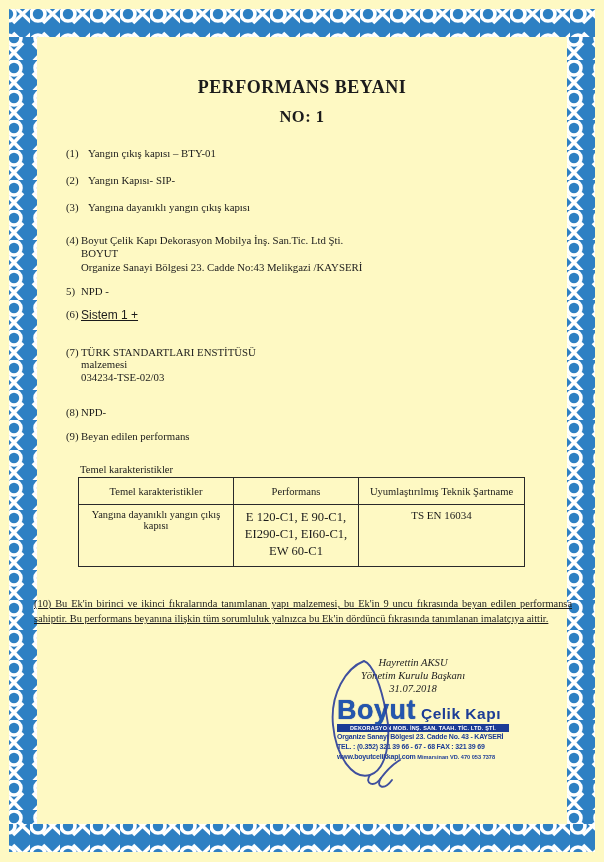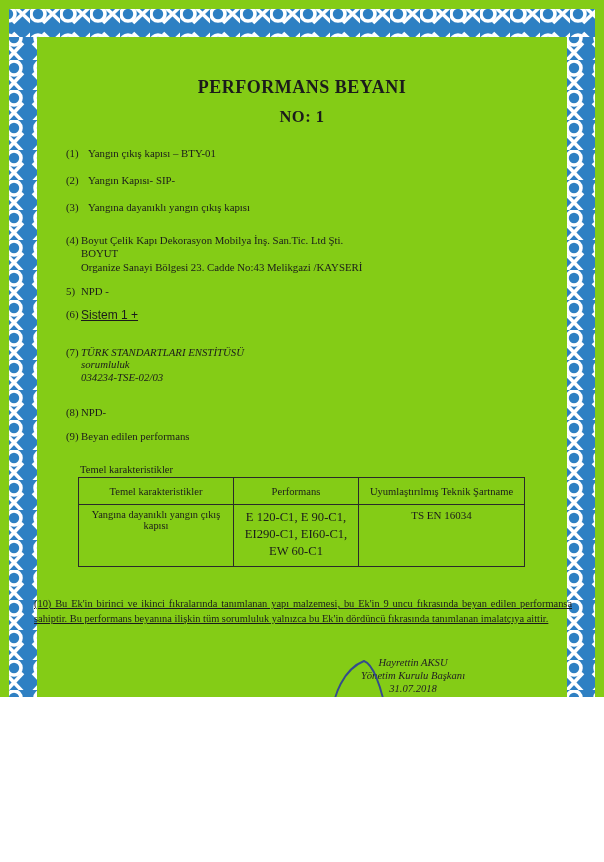--- a/index.html
+++ b/index.html
@@ -1,40 +1,40 @@
 <!DOCTYPE html>
 <html><head>
 <meta charset="utf-8">
 <style>
   html,body{margin:0;padding:0;background:#ffffff;}
   .page{
     position:relative;
-    width:604px;height:697px;
+    width:604px;height:862px;
     margin:0 auto;
-    background:#84cc16;
+    background:#fef9c3;
     font-family:"Liberation Serif", serif;
     color:#1b1b1b;
     overflow:hidden;
   }
   .border-svg{position:absolute;left:0;top:0;}
   .abs{position:absolute;}
   .doc-title{
     left:0;top:77px;width:604px;
     text-align:center;font-weight:bold;font-size:18px;letter-spacing:.5px;
   }
   .doc-number{
     left:0;top:107px;width:604px;
     text-align:center;font-weight:bold;font-size:16.5px;letter-spacing:.5px;
   }
   .item{left:66px;font-size:10.8px;display:flex;align-items:flex-start;}
   .item .num{display:inline-block;flex:none;}
   .num-w{width:22px;}
   .num-n{width:15px;}
   .lines{line-height:13.4px;}
-  .lines7{line-height:12.4px;font-style:italic;}
+  .lines7{line-height:12.4px;}
   .sans{font-family:"Liberation Sans", sans-serif;font-size:12px;text-decoration:underline;}
   .tbl-caption{left:80px;top:464px;font-size:10.6px;}
   table.perf{
     position:absolute;left:78px;top:477px;
     border-collapse:collapse;table-layout:fixed;width:446px;
     font-size:10.6px;
   }
   table.perf th, table.perf td{
     border:1.4px solid #2a2a2a;
     text-align:center;padding:2px 4px;
@@ -133,21 +133,21 @@
   </div>
   <div class="abs item" style="top:308px">
     <span class="num num-n">(6)</span>
     <span class="sans">Sistem 1 +</span>
   </div>
 
   <div class="abs item" style="top:346px">
     <span class="num num-n">(7)</span>
     <span class="lines lines7">
       <span style="display:block">TÜRK STANDARTLARI ENSTİTÜSÜ</span>
-      <span style="display:block">sorumluluk</span>
+      <span style="display:block">malzemesi</span>
       <span style="display:block">034234-TSE-02/03</span>
     </span>
   </div>
 
   <div class="abs item" style="top:406px">
     <span class="num num-n">(8)</span>
     <span>NPD-</span>
   </div>
   <div class="abs item" style="top:430px">
     <span class="num num-n">(9)</span>

